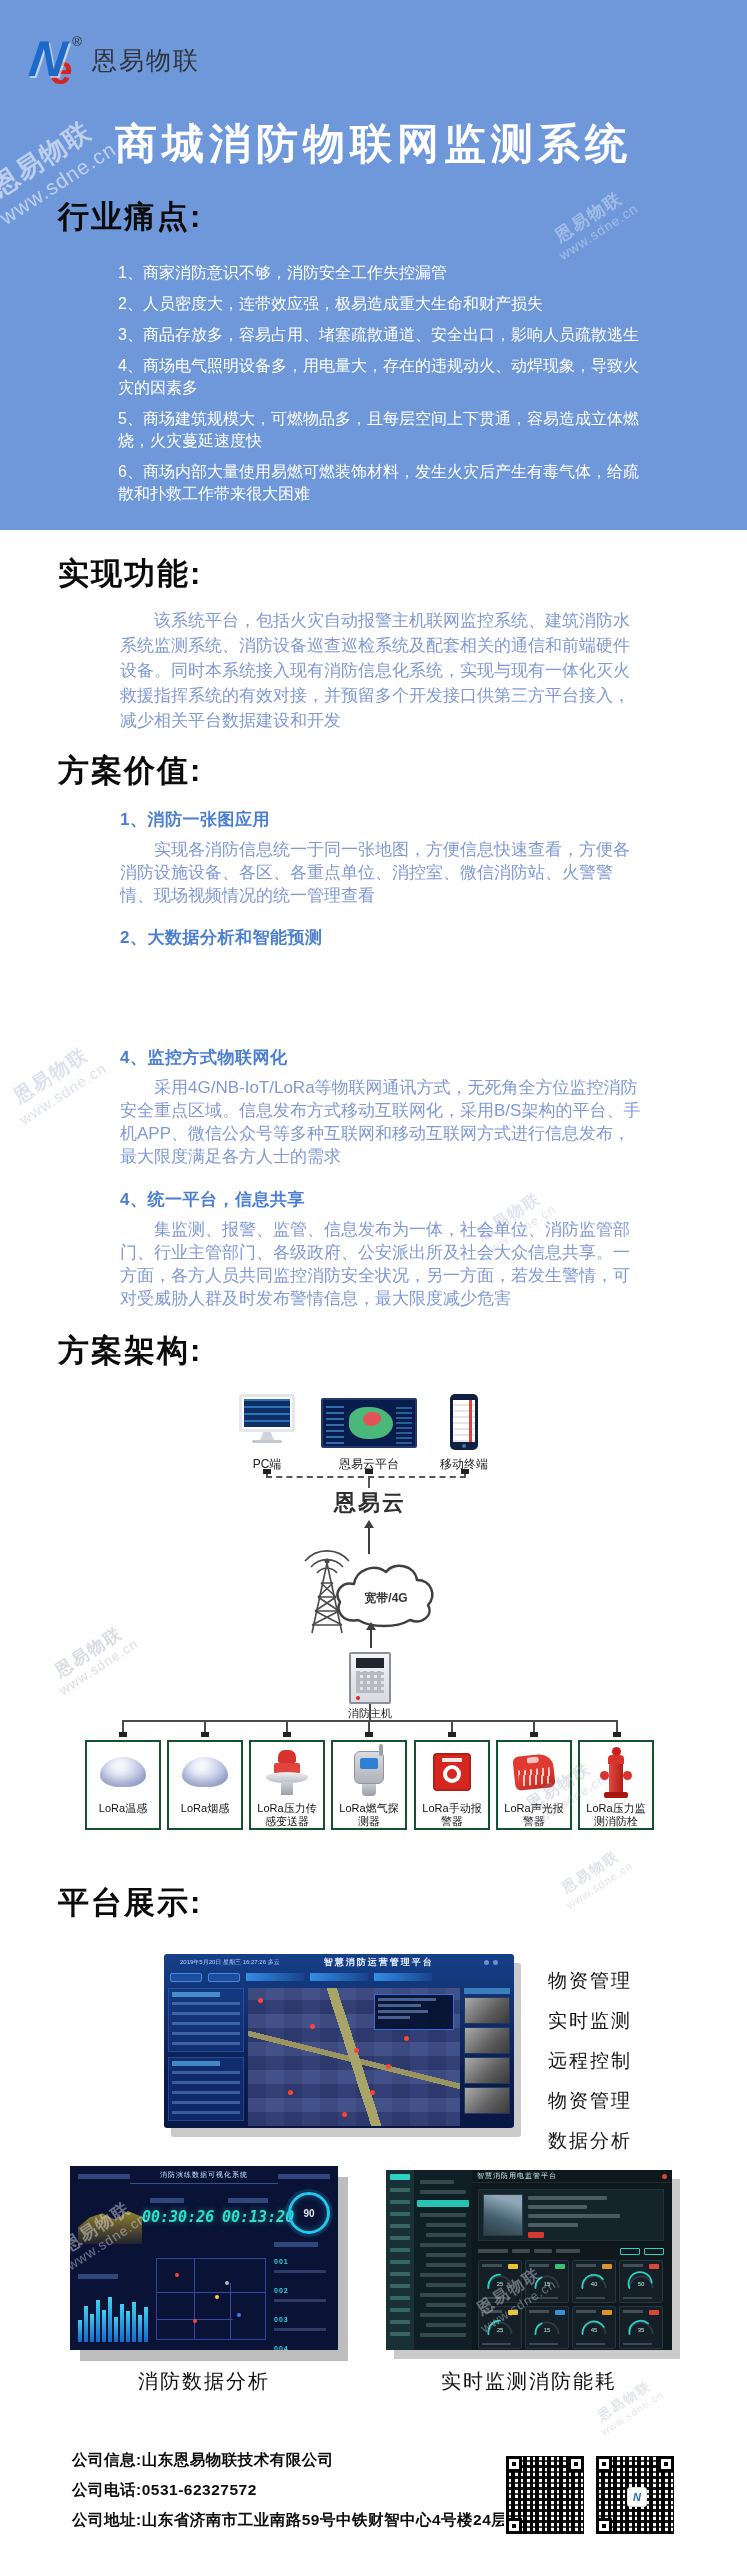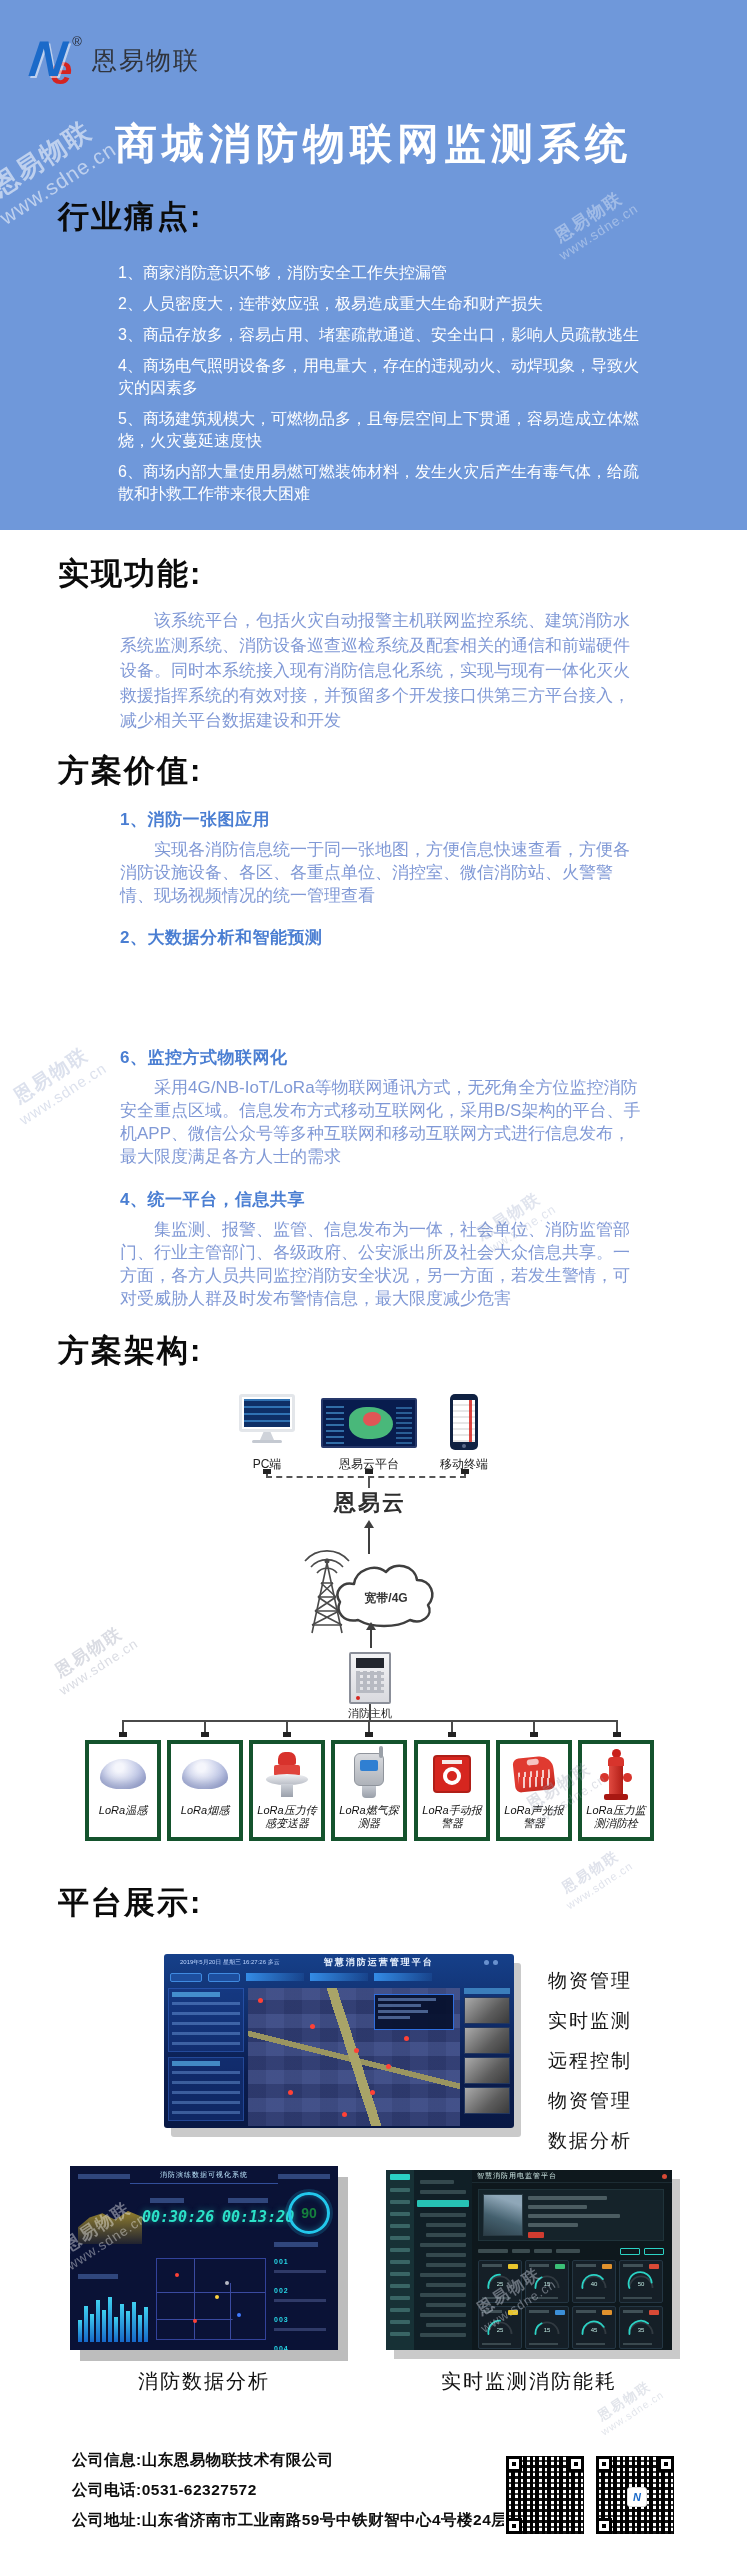--- a/index.html
+++ b/index.html
@@ -57,22 +57,22 @@
   .dash-v{position:absolute;width:0;border-left:2px dashed #555;}
   .solid-v{position:absolute;width:2px;background:#4a4a4a;}
   .solid-h{position:absolute;height:2px;background:#4a4a4a;}
   .cloud-word{position:absolute;left:320px;top:1488px;width:100px;text-align:center;
               font-size:22px;font-weight:bold;color:#2e2e2e;letter-spacing:2px;}
   .arr{position:absolute;width:2px;background:#3f3f3f;}
   .arr::before{content:'';position:absolute;top:-7px;left:-4px;
                border:5px solid transparent;border-bottom:8px solid #3f3f3f;}
   .host-label{position:absolute;left:330px;top:1706px;width:80px;text-align:center;
               font-size:11px;font-weight:normal;color:#222;}
-  .dev-box{position:absolute;top:1740px;width:76px;height:101px;background:#fff;
-           border:4px solid #14532d;font-style:italic;}
+  .dev-box{position:absolute;top:1740px;width:76px;height:90px;background:#fff;
+           border:2px solid #14532d;}
   .dev-ic{height:60px;display:flex;align-items:center;justify-content:center;}
   .dev-lb{font-size:11px;line-height:13px;text-align:center;color:#111;padding:0 2px;}
 
   
   .pc{position:absolute;left:239px;top:1394px;width:56px;}
   .pc-scr{width:56px;height:38px;background:#0e2f66;border:3px solid #e3e6ea;border-radius:3px;
           background-image:repeating-linear-gradient(0deg,rgba(80,180,255,.5) 0 2px,transparent 2px 7px);
           background-clip:content-box;padding:2px;}
   .pc-stand{width:14px;height:8px;background:#cfd3da;margin:0 auto;
             clip-path:polygon(25% 0,75% 0,100% 100%,0 100%);}
@@ -198,21 +198,21 @@
             padding-bottom:3px;}
   .as-lab{position:absolute;height:5px;background:rgba(120,170,255,.35);}
   .as-area{position:absolute;left:8px;top:34px;width:64px;height:44px;
       background:linear-gradient(180deg,rgba(205,175,45,.9),rgba(120,100,25,.2));
       clip-path:polygon(0 100%,0 62%,18% 40%,38% 30%,58% 45%,78% 25%,100% 38%,100% 100%);}
   .clock{position:absolute;font-family:"DejaVu Sans Mono",monospace;font-style:italic;
          font-weight:bold;font-size:15px;color:#2ce2c8;text-shadow:0 0 6px rgba(40,220,200,.55);}
   .gauge{position:absolute;left:218px;top:26px;width:42px;height:42px;border-radius:50%;
          border:3px solid #22c8ec;box-shadow:0 0 0 3px rgba(34,200,236,.18),inset 0 0 6px rgba(34,200,236,.4);
          display:flex;align-items:center;justify-content:center;}
-  .gauge b{color:#15803d;font-size:14px;}
+  .gauge b{color:#e5e5e5;font-size:10px;}
   .plan{position:absolute;left:86px;top:92px;width:110px;height:82px;border:1px solid #32429a;
       background-image:linear-gradient(#3a4aa0,#3a4aa0),linear-gradient(#3a4aa0,#3a4aa0),
         linear-gradient(#3a4aa0,#3a4aa0),linear-gradient(#3a4aa0,#3a4aa0);
       background-size:1px 100%,1px 70%,100% 1px,70% 1px;
       background-position:35% 0,68% 100%,0 42%,0% 76%;background-repeat:no-repeat;}
   .plan::after{content:'';position:absolute;left:18px;top:14px;width:4px;height:4px;border-radius:50%;
       background:#ff4136;box-shadow:40px 22px 0 #ffd23e,62px 40px 0 #3f7bff,18px 46px 0 #ff4136,
       50px 8px 0 rgba(255,255,255,.7);}
   .abars{position:absolute;left:8px;top:120px;width:70px;height:56px;display:flex;
          align-items:flex-end;gap:2px;}
@@ -302,21 +302,21 @@
 
   <div class="sec-h values-h">方案价值:</div>
   <div class="vblock vb1">
     <div class="vtitle">1、消防一张图应用</div>
     <div class="vbody">实现各消防信息统一于同一张地图，方便信息快速查看，方便各消防设施设备、各区、各重点单位、消控室、微信消防站、火警警情、现场视频情况的统一管理查看</div>
   </div>
   <div class="vblock vb2">
     <div class="vtitle">2、大数据分析和智能预测</div>
   </div>
   <div class="vblock vb3">
-    <div class="vtitle">6、监控方式物联网化</div>
+    <div class="vtitle">4、监控方式物联网化</div>
     <div class="vbody">采用4G/NB-IoT/LoRa等物联网通讯方式，无死角全方位监控消防安全重点区域。信息发布方式移动互联网化，采用B/S架构的平台、手机APP、微信公众号等多种互联网和移动互联网方式进行信息发布，最大限度满足各方人士的需求</div>
   </div>
   <div class="vblock vb4">
     <div class="vtitle">4、统一平台，信息共享</div>
     <div class="vbody">集监测、报警、监管、信息发布为一体，社会单位、消防监管部门、行业主管部门、各级政府、公安派出所及社会大众信息共享。一方面，各方人员共同监控消防安全状况，另一方面，若发生警情，可对受威胁人群及时发布警情信息，最大限度减少危害</div>
   </div>
 
   <div class="sec-h arch-h">方案架构:</div>
 
   <div class="pc">

